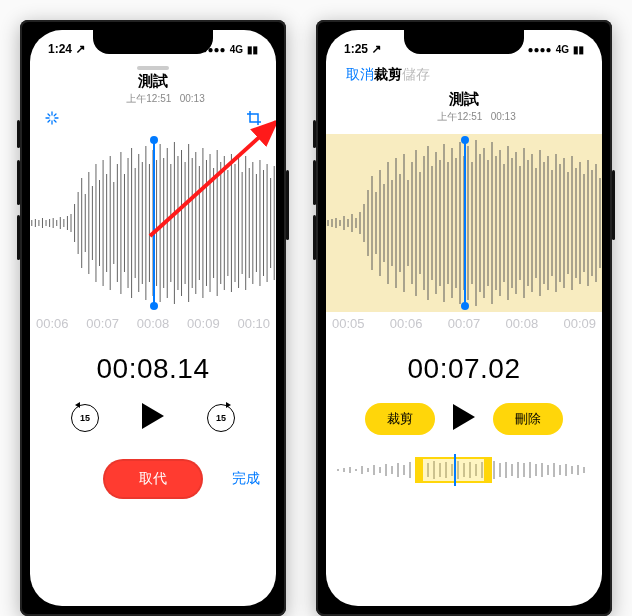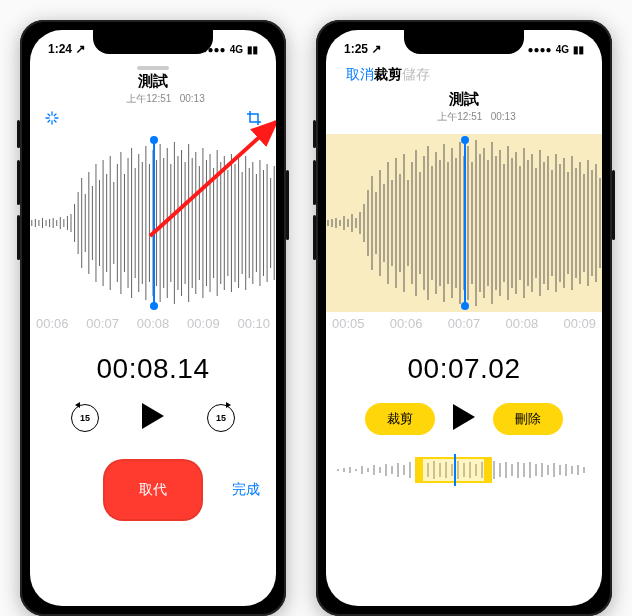--- a/index.html
+++ b/index.html
@@ -1,17 +1,17 @@
 <!DOCTYPE html>
 <html><head>
 <meta charset="utf-8">
 <style>
   body { margin:0; background:#fafafa; font-family:-apple-system,BlinkMacSystemFont,"Helvetica Neue",Arial,sans-serif;
          display:flex; justify-content:center; gap:30px; padding:20px; }
-  .phone { width:276px; height:576px; background:#000; border-radius:24px; padding:10px;
+  .phone { width:276px; height:576px; background:#000; border-radius:8px; padding:10px;
            box-shadow:0 4px 20px rgba(0,0,0,.3), inset 0 0 0 2px #222; position:relative; }
   .side-btn { position:absolute; background:#111; border-radius:2px; }
   .btn-left  { left:-3px; width:3px; height:28px; }
   .btn-l1    { top:100px; } .btn-l2 { top:140px; height:45px; } .btn-l3 { top:195px; height:45px; }
   .btn-right { right:-3px; top:150px; width:3px; height:70px; }
   .screen { width:100%; height:100%; background:#fff; border-radius:32px; overflow:hidden; position:relative; }
   .notch { position:absolute; top:0; left:50%; transform:translateX(-50%);
            width:120px; height:24px; background:#000; border-radius:0 0 16px 16px; z-index:10; }
   .statusbar { display:flex; justify-content:space-between; align-items:center;
                padding:8px 18px 0; font-size:12px; font-weight:600; height:22px; }
@@ -40,21 +40,21 @@
   .play-tri { width:0; height:0; border-left:22px solid #000; border-top:13px solid transparent;
               border-bottom:13px solid transparent; display:inline-block; }
   .skip { width:26px; height:26px; border:1.5px solid #000; border-radius:50%;
           display:flex; align-items:center; justify-content:center; font-size:9px; font-weight:600;
           position:relative; }
   .skip::before { content:""; width:0; height:0; border-left:5px solid #000;
                   border-top:3px solid transparent; border-bottom:3px solid transparent;
                   position:absolute; top:-3px; }
   .skip.back::before { transform:scaleX(-1); left:3px; }
   .skip.fwd::before  { right:3px; }
-  .pill-btn { border-radius:20px; padding:20px 34px; font-size:14px; display:inline-block; cursor:pointer;
+  .pill-btn { border-radius:20px; padding:9px 34px; font-size:14px; display:inline-block; cursor:pointer;
               font-weight:500; }
   .pill-red   { background:#ff3b30; color:#fff; border:2px solid rgba(0,0,0,.08); }
   .pill-yellow{ background:#ffd60a; color:#000; padding:7px 22px; font-size:13px; }
   .btn-row1   { display:flex; justify-content:center; align-items:center; position:relative; margin-top:26px; }
   .done-link  { position:absolute; right:16px; color:#007aff; font-size:14px; cursor:pointer; }
   .btn-row2   { display:flex; justify-content:center; align-items:center; gap:18px; margin-top:0; }
   .mini-track { margin:22px 10px 0; height:26px; position:relative; display:flex; align-items:center; }
   .mini-wave  { flex:1; height:20px; }
   .trim-sel   { position:absolute; left:31%; width:30%; top:0; bottom:0; border:2px solid #ffd60a;
                background:rgba(255,214,10,.25); box-sizing:border-box; }

